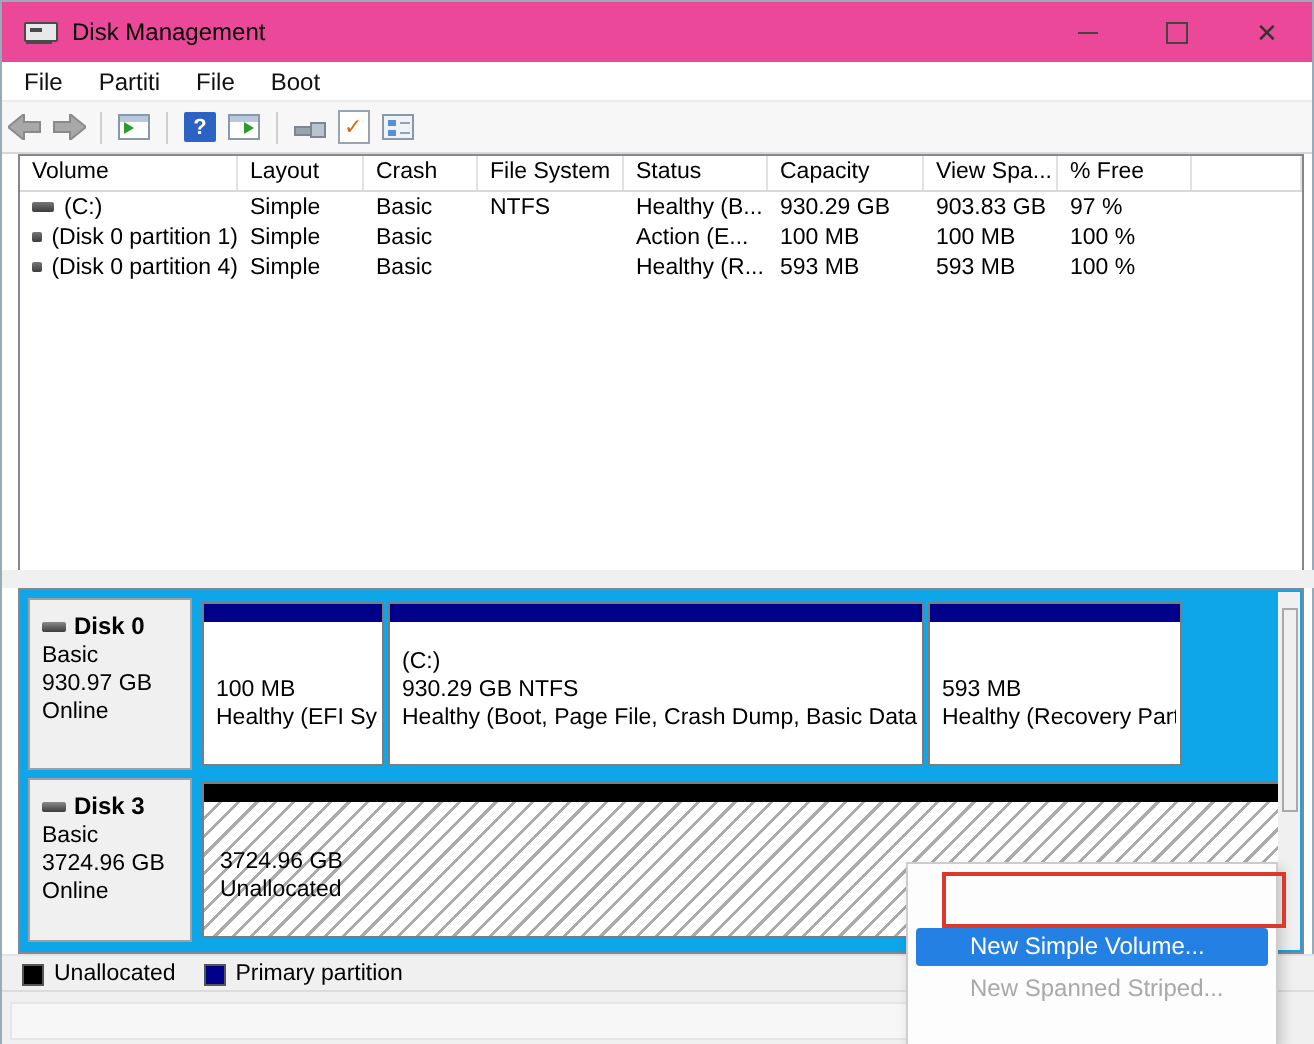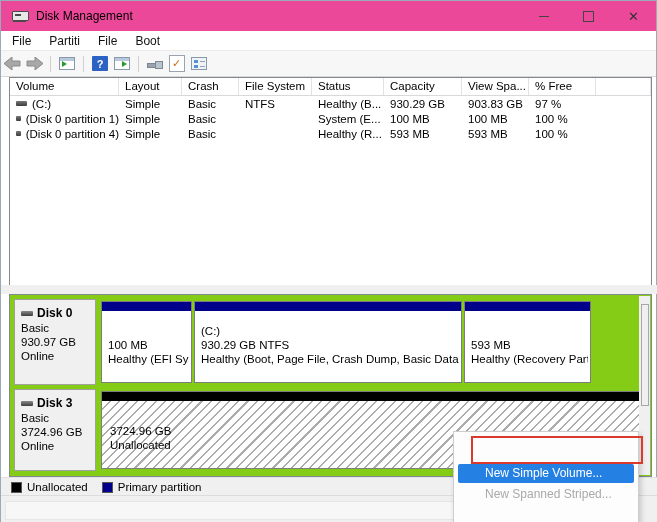--- a/index.html
+++ b/index.html
@@ -56,21 +56,21 @@
   .vl-c{box-sizing:border-box;padding-left:6px;font-size:11.5px;overflow:hidden;white-space:nowrap;}
   .c0{width:109px;} .c1{width:63px;} .c2{width:57px;} .c3{width:73px;}
   .c4{width:72px;} .c5{width:78px;} .c6{width:67px;} .c7{width:67px;} .c8{flex:1;}
   .vol-ico{display:inline-block;width:11px;height:5px;background:linear-gradient(#777,#3c3c3c);border-radius:1px;margin-right:5px;vertical-align:middle;}
   .vl-c.c0{display:flex;align-items:center;}
 
   
   .splitter{position:absolute;left:0px;top:284px;width:657px;height:9px;background:#f0f0f0;}
 
   
-  .graph-pane{position:absolute;left:8px;top:293px;width:641px;height:181px;border:1px solid #828790;background:#84cc16;}
+  .graph-pane{position:absolute;left:8px;top:293px;width:641px;height:181px;border:1px solid #828790;background:#0ea5e9;}
   .disk-row{position:absolute;left:4px;}
   .disk-label{position:absolute;left:0;top:0;width:82px;height:100%;border:1px solid #a0a0a0;background:#f0f0f0;box-sizing:border-box;padding:6px 0 0 6px;}
   .disk-label .dname{font-weight:bold;display:flex;align-items:center;gap:4px;font-size:12px;}
   .disk-ico{display:inline-block;width:12px;height:5px;background:linear-gradient(#8a8a8a,#3c3c3c);border-radius:1px;}
   .disk-label .dline{font-size:11.5px;margin-top:2px;}
   .part-strip{position:absolute;top:0;height:100%;}
   .part-box{position:absolute;top:2px;bottom:2px;border:1px solid #7d7d7d;background:#fff;box-sizing:border-box;}
   .part-band{height:9px;background:#00008b;}
   .part-text{position:absolute;left:6px;right:2px;bottom:16px;font-size:11.5px;line-height:14px;white-space:nowrap;overflow:hidden;}
   .unalloc-box{position:absolute;top:2px;bottom:2px;border:1px solid #7d7d7d;box-sizing:border-box;background:#fff;}
@@ -209,21 +209,21 @@
     </div>
 
     <div class="vl-row">
       <div class="vl-c c0">
           <span class="vol-ico"></span>
           <span>(Disk 0 partition 1)</span>
         </div>
       <div class="vl-c c1">Simple</div>
       <div class="vl-c c2">Basic</div>
       <div class="vl-c c3"></div>
-      <div class="vl-c c4">System (E...</div>
+      <div class="vl-c c4">Action (E...</div>
       <div class="vl-c c5">100 MB</div>
       <div class="vl-c c6">100 MB</div>
       <div class="vl-c c7">100 %</div>
     </div>
 
     <div class="vl-row">
       <div class="vl-c c0">
           <span class="vol-ico"></span>
           <span>(Disk 0 partition 4)</span>
         </div>

